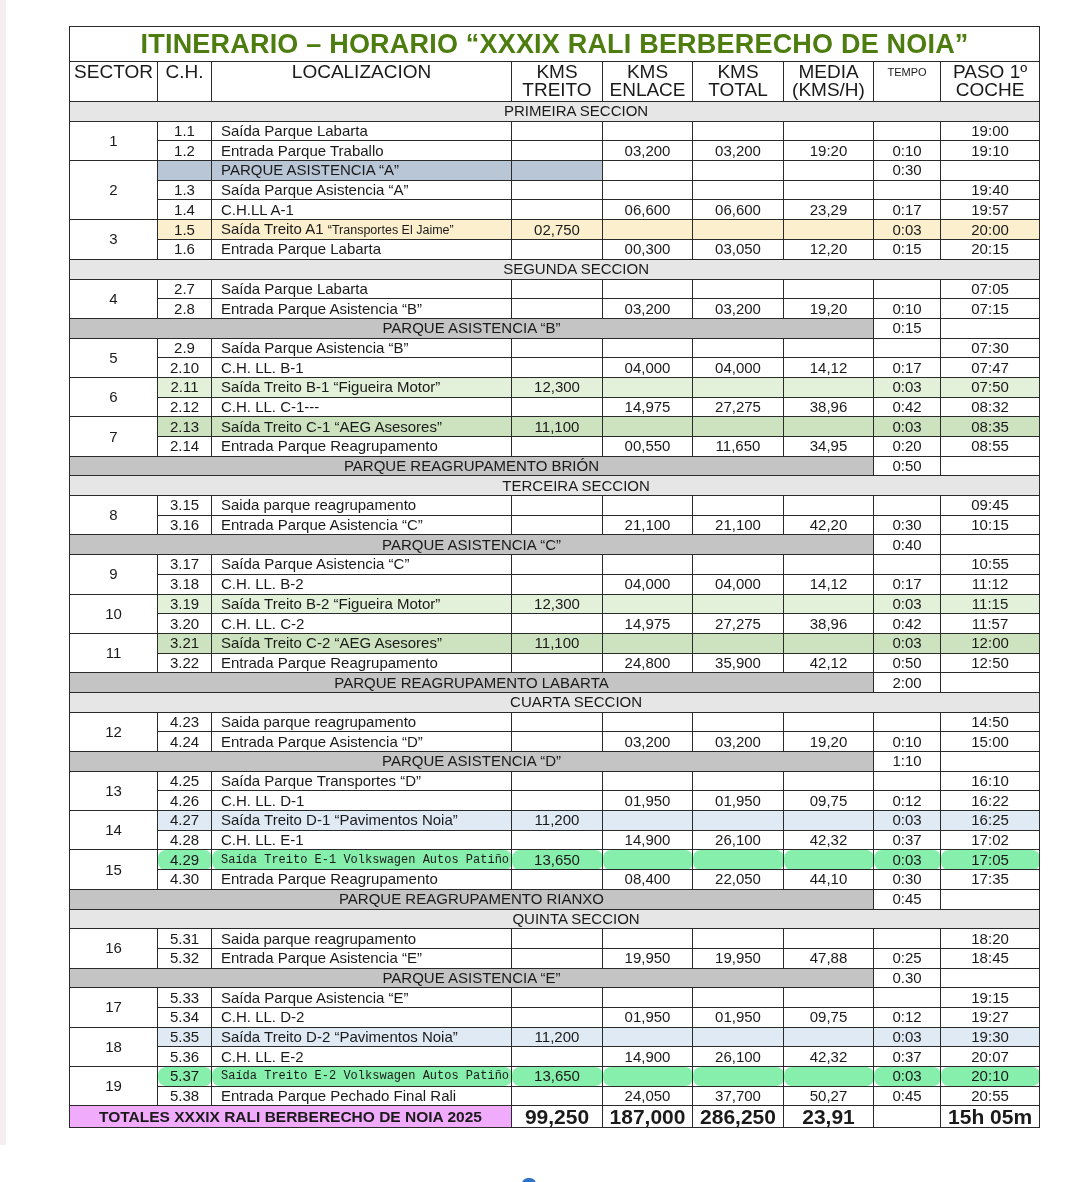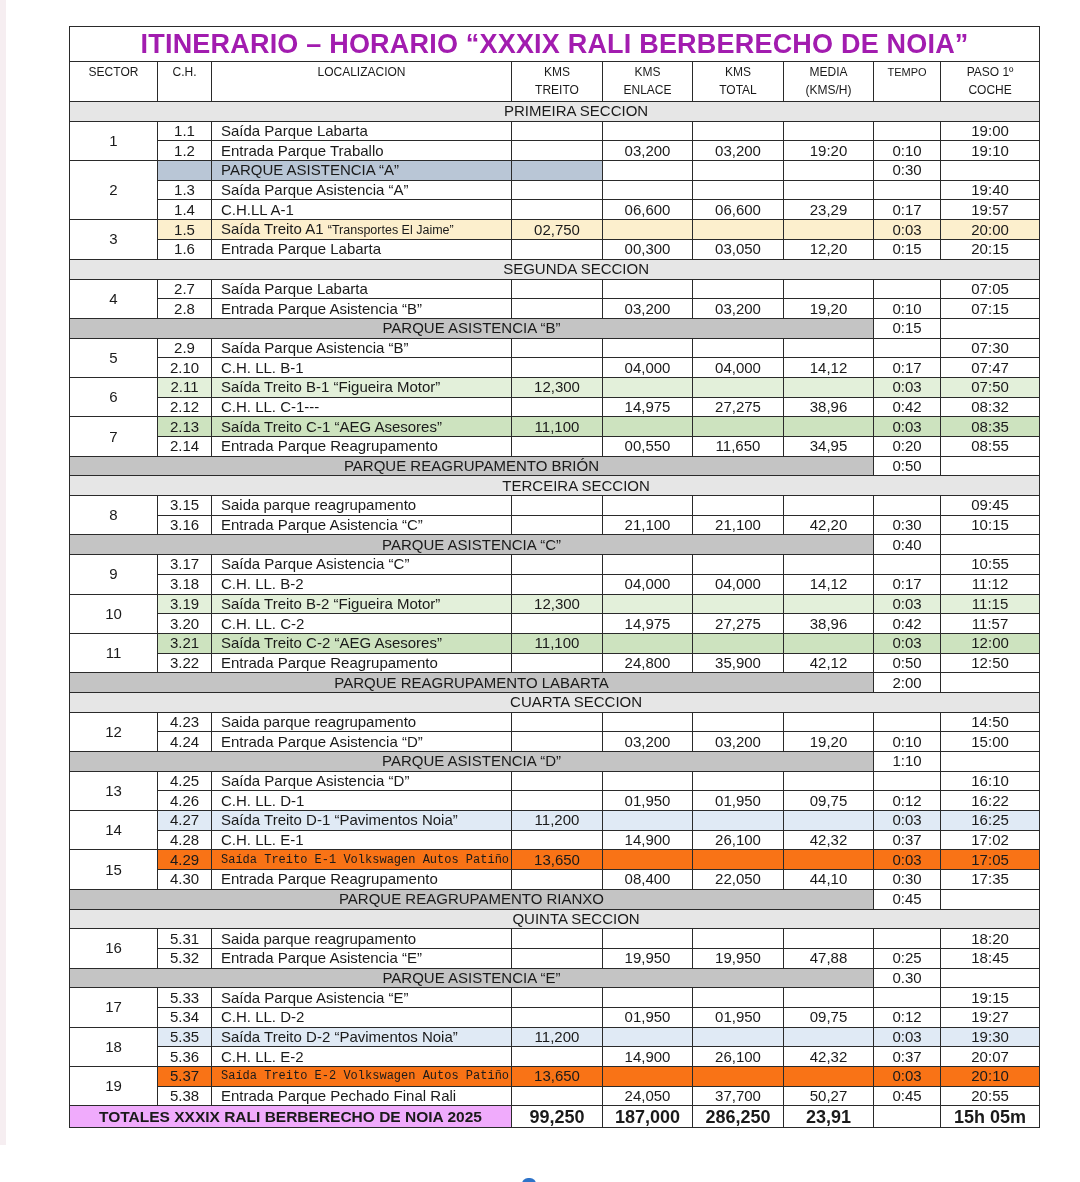--- a/index.html
+++ b/index.html
@@ -4,36 +4,36 @@
 <style>
   html, body { margin:0; padding:0; }
   body {
     width:1080px; height:1182px; background:#ffffff; position:relative; overflow:hidden;
     font-family:"Liberation Sans", sans-serif; color:#1a1a1a;
   }
   .left-strip { position:absolute; left:0; top:0; width:6px; height:1145px; background:#f6eef1; }
   .sheet { position:absolute; left:69px; top:26px; width:970px; }
   table { border-collapse:collapse; width:970px; table-layout:fixed; }
   td, th { border:1px solid #2a2a2a; padding:0 4px; height:18.7px; line-height:18px; font-size:15px; font-weight:normal; white-space:nowrap; overflow:hidden; }
-  .title-cell { height:34px; font-size:27px; font-weight:bold; text-align:center; line-height:34px; letter-spacing:0.2px; color:#a21caf; }
-  .hdr th { vertical-align:top; font-size:12px; line-height:18px; text-align:center; height:38px; padding-top:1px; }
+  .title-cell { height:34px; font-size:27px; font-weight:bold; text-align:center; line-height:34px; letter-spacing:0.2px; color:#4d7c0f; }
+  .hdr th { vertical-align:top; font-size:19px; line-height:18px; text-align:center; height:38px; padding-top:1px; }
   .hdr th.tempo { font-size:11px; }
   .c { text-align:center; }
   .l { text-align:left; padding-left:9px; }
   .sect td { background:#e6e6e6; text-align:center;padding-left:47px; }
   .park td.pname { background:#c4c4c4; text-align:center; }
   .parkA td.pa { background:#b9c6d6; }
   .yellow td.hl { background:#fcefcd; }
   .green1 td.hl { background:#e3f0da;margin-top:28px; }
   .green2 td.hl { background:#cde3bf; }
   .blue1 td.hl { background:#e0eaf5; }
-  .blue2 td.hl { background:#f97316; }
+  .blue2 td.hl { background:#86efac;border-radius:8px; }
   .small { font-size:12.5px; }
   .sm2 { font-size:12px;font-family:Liberation Mono, monospace; }
-  .total td { font-weight:bold; font-size:18px; height:21px; }
+  .total td { font-weight:bold; font-size:21px; height:21px; }
   .total td.tlabel { background:#f0abfc; text-align:center; font-size:15.5px; }
   .indicator { position:absolute; left:522px; top:1178px; width:14px; height:6px; border-radius:7px 7px 0 0; background:#2e73c9; }
 </style>
 </head>
 <body>
 
 <div class="left-strip"></div>
 
 <div class="sheet">
 <table>
@@ -362,21 +362,21 @@
     <td class="c">15:00</td>
   </tr>
   <tr class="park">
     <td colspan="7" class="pname">PARQUE ASISTENCIA “D”</td>
     <td class="c">1:10</td>
     <td></td>
   </tr>
   <tr>
     <td class="c" rowspan="2">13</td>
     <td class="c">4.25</td>
-    <td class="l">Saída Parque Asistencia “D”</td>
+    <td class="l">Saída Parque Transportes “D”</td>
     <td class="c"></td>
     <td class="c"></td>
     <td class="c"></td>
     <td class="c"></td>
     <td class="c"></td>
     <td class="c">16:10</td>
   </tr>
   <tr>
     <td class="c">4.26</td>
     <td class="l">C.H. LL. D-1</td>

